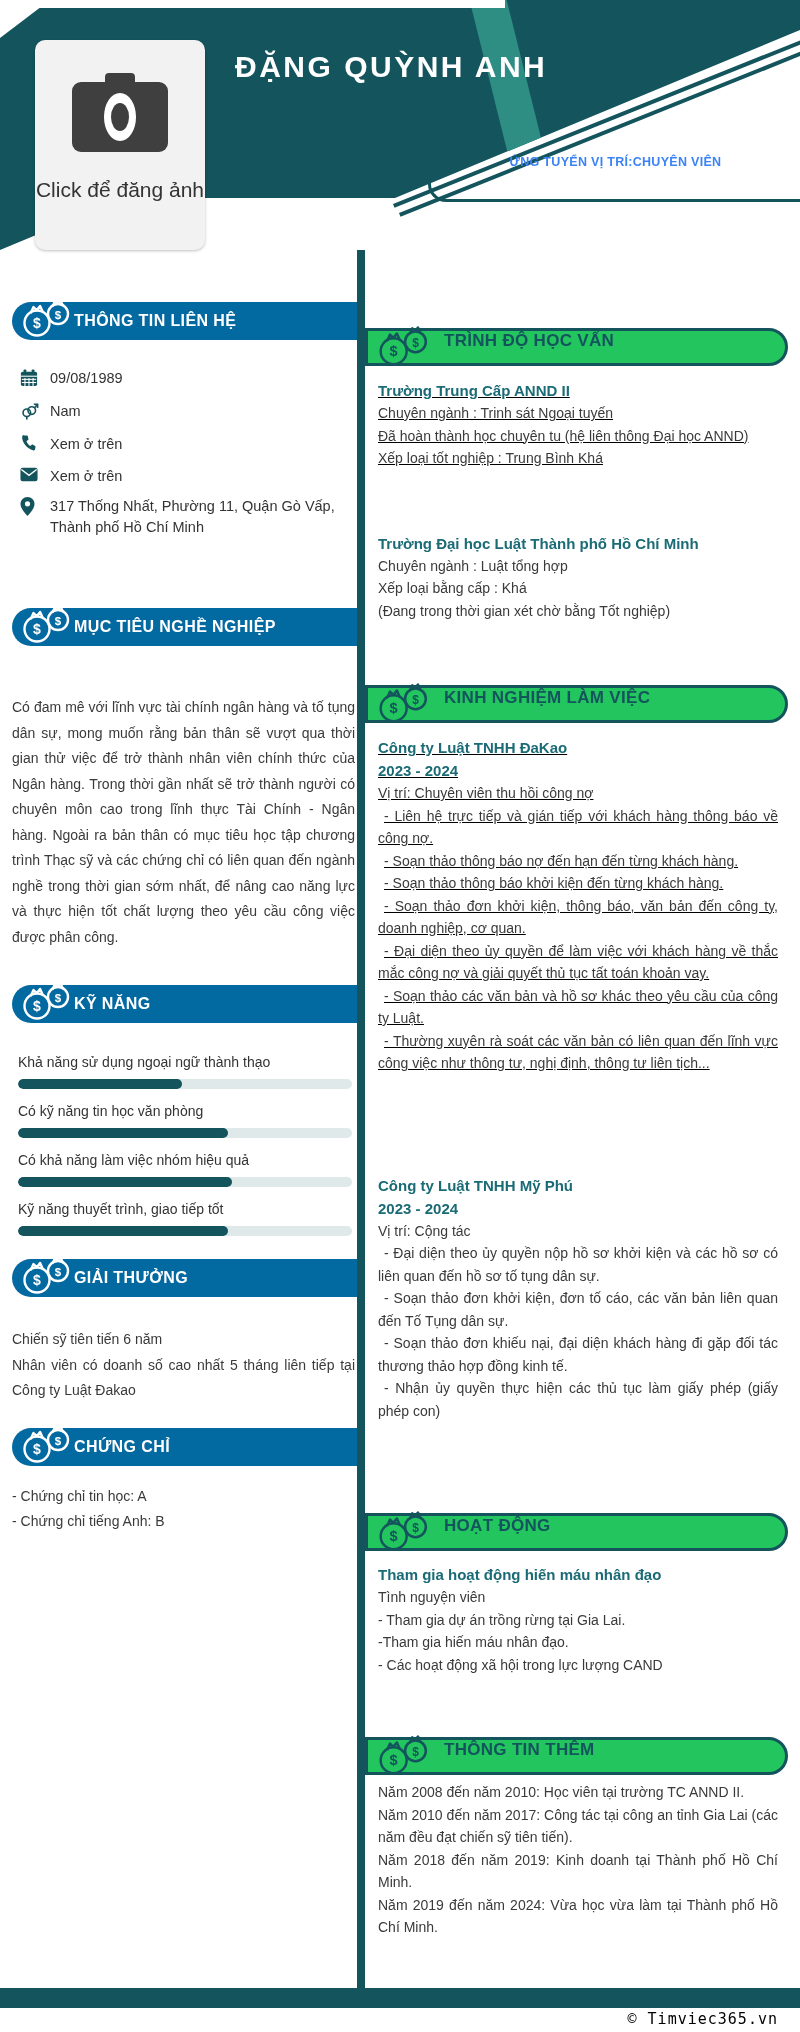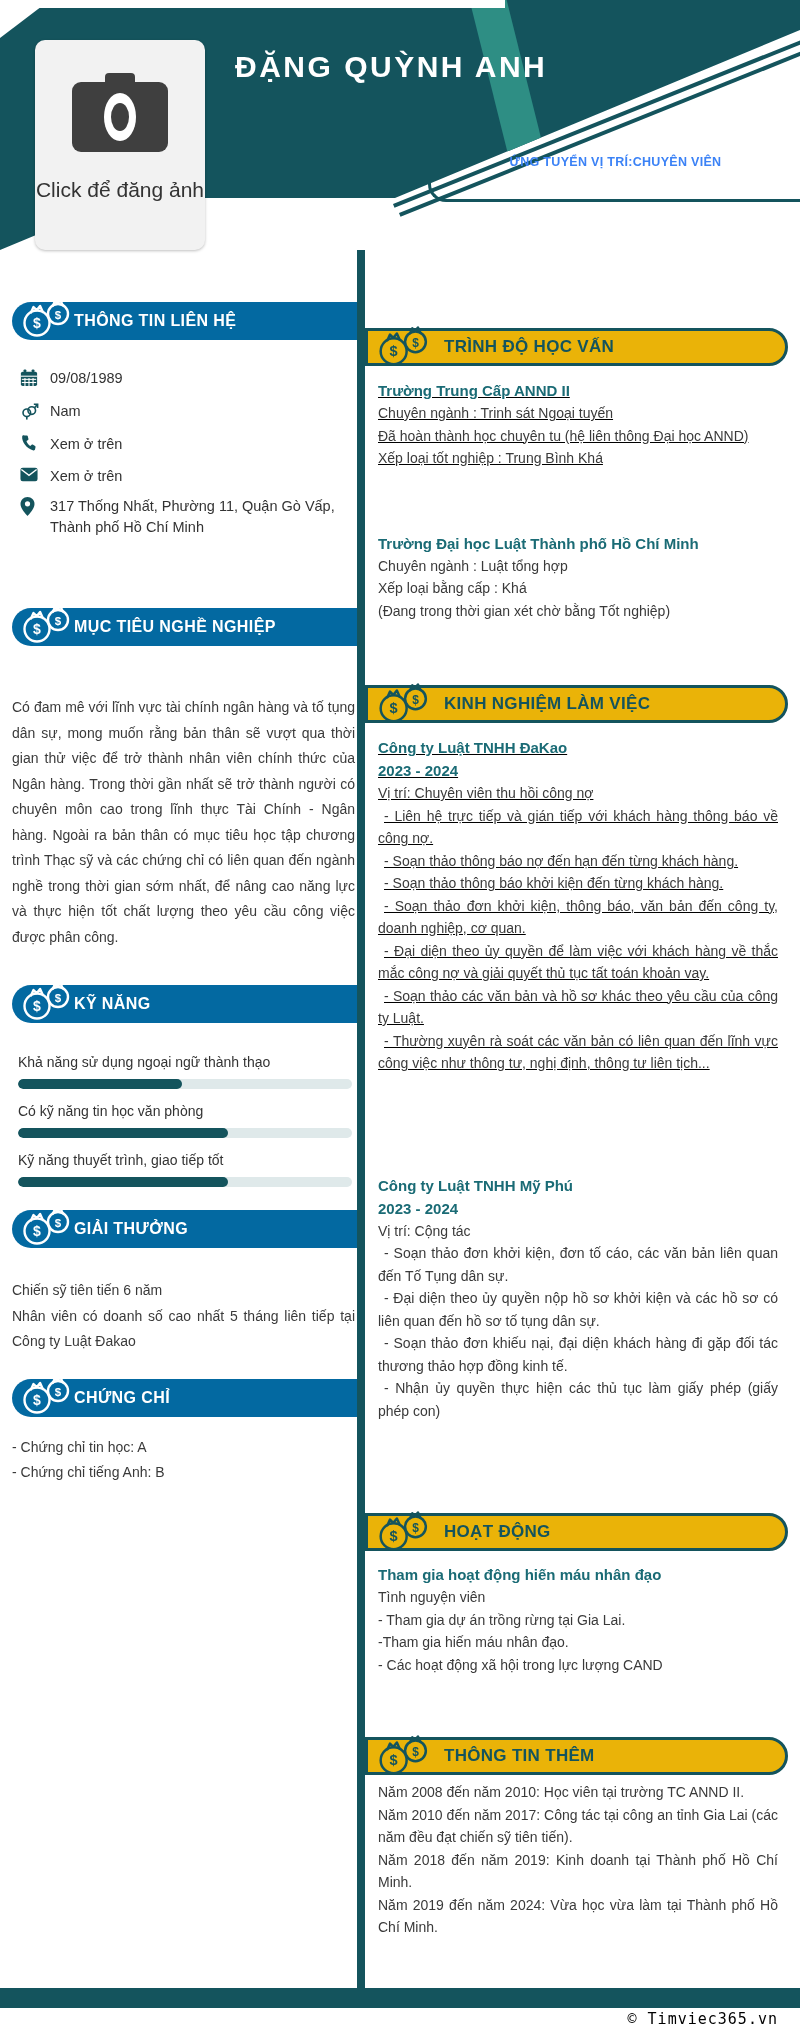--- a/index.html
+++ b/index.html
@@ -37,22 +37,22 @@
   .col-left { position:absolute; left:0; top:0; width:357px; }
   .col-right { position:absolute; left:365px; top:0; width:423px; }
 
   
   .bar { position:relative; margin-left:12px; width:345px; height:38px; background:#0369a1; border-radius:19px 0 0 19px;
     display:flex; align-items:center; color:#fff; }
   .bar .bag-icon { position:absolute; left:8px; top:-6px; color:#fff; }
   .bar .bar-title { margin-left:62px; font-size:16px; font-weight:bold; letter-spacing:.4px; }
 
   
-  .rbox { position:relative; width:423px; height:38px; background:#eab308; border:3px solid #14545d; border-radius:0 19px 19px 0;
-    display:flex; align-items:center; }
+  .rbox { position:relative; width:423px; height:38px; background:#22c55e; border:3px solid #14545d; border-radius:0 19px 19px 0;
+    display:flex; }
   .rbox .bag-icon { position:absolute; left:8px; top:-8px; color:#14545d; }
   .rbox .rbox-title { margin-left:76px; font-size:17px; font-weight:bold; color:#14545d; letter-spacing:.3px; }
 
   
   .contact-list { list-style:none; margin-top:28px; padding-left:20px; }
   .contact-list li { display:flex; margin-bottom:8px; line-height:21px; font-size:14.5px; color:#333; }
   .cicon { flex:0 0 30px; color:#14545d; padding-top:1px; }
   .ctext { flex:1; padding-right:4px; }
 
   .para { margin:49px 12px 0 12px; width:343px; font-size:14px; color:#3a3a3a; line-height:25.5px; text-align:justify; }
@@ -219,20 +219,26 @@
             <div class="skill-fill" style="width: 49%;"></div>
           </div>
       </div>
       <div class="skill-item">
         <div class="skill-label">Có kỹ năng tin học văn phòng</div>
         <div class="skill-track">
             <div class="skill-fill" style="width: 63%;"></div>
           </div>
       </div>
       <div class="skill-item">
+        <div class="skill-label">Có khả năng làm việc nhóm hiệu quả</div>
+        <div class="skill-track">
+            <div class="skill-fill" style="width: 64%;"></div>
+          </div>
+      </div>
+      <div class="skill-item">
         <div class="skill-label">Kỹ năng thuyết trình, giao tiếp tốt</div>
         <div class="skill-track">
             <div class="skill-fill" style="width: 63%;"></div>
           </div>
       </div>
     </div>
 
     <div class="bar" style="margin-top:23px">
       <span class="bag-icon"><svg width="52" height="44" viewBox="0 0 52 44">
             <use href="#bags"></use>
@@ -299,22 +305,22 @@
         <li>- Soạn thảo các văn bản và hồ sơ khác theo yêu cầu của công ty Luật.</li>
         <li>- Thường xuyên rà soát các văn bản có liên quan đến lĩnh vực công việc như thông tư, nghị định, thông tư liên tịch...</li>
       </ul>
     </div>
 
     <div class="school mt100">
       <div class="company-name">Công ty Luật TNHH Mỹ Phú</div>
       <div class="period">2023 - 2024</div>
       <div class="role">Vị trí: Cộng tác</div>
       <ul class="bullets">
+        <li>- Đại diện theo ủy quyền nộp hồ sơ khởi kiện và các hồ sơ có liên quan đến hồ sơ tố tụng dân sự.</li>
         <li>- Soạn thảo đơn khởi kiện, đơn tố cáo, các văn bản liên quan đến Tố Tụng dân sự.</li>
-        <li>- Đại diện theo ủy quyền nộp hồ sơ khởi kiện và các hồ sơ có liên quan đến hồ sơ tố tụng dân sự.</li>
         <li>- Soạn thảo đơn khiếu nại, đại diện khách hàng đi gặp đối tác thương thảo hợp đồng kinh tế.</li>
         <li>- Nhận ủy quyền thực hiện các thủ tục làm giấy phép (giấy phép con)</li>
       </ul>
     </div>
 
     <div class="rbox mt72">
       <span class="bag-icon"><svg width="54" height="46" viewBox="0 0 52 44">
             <use href="#bags"></use>
           </svg></span>
       <span class="rbox-title">HOẠT ĐỘNG</span>

